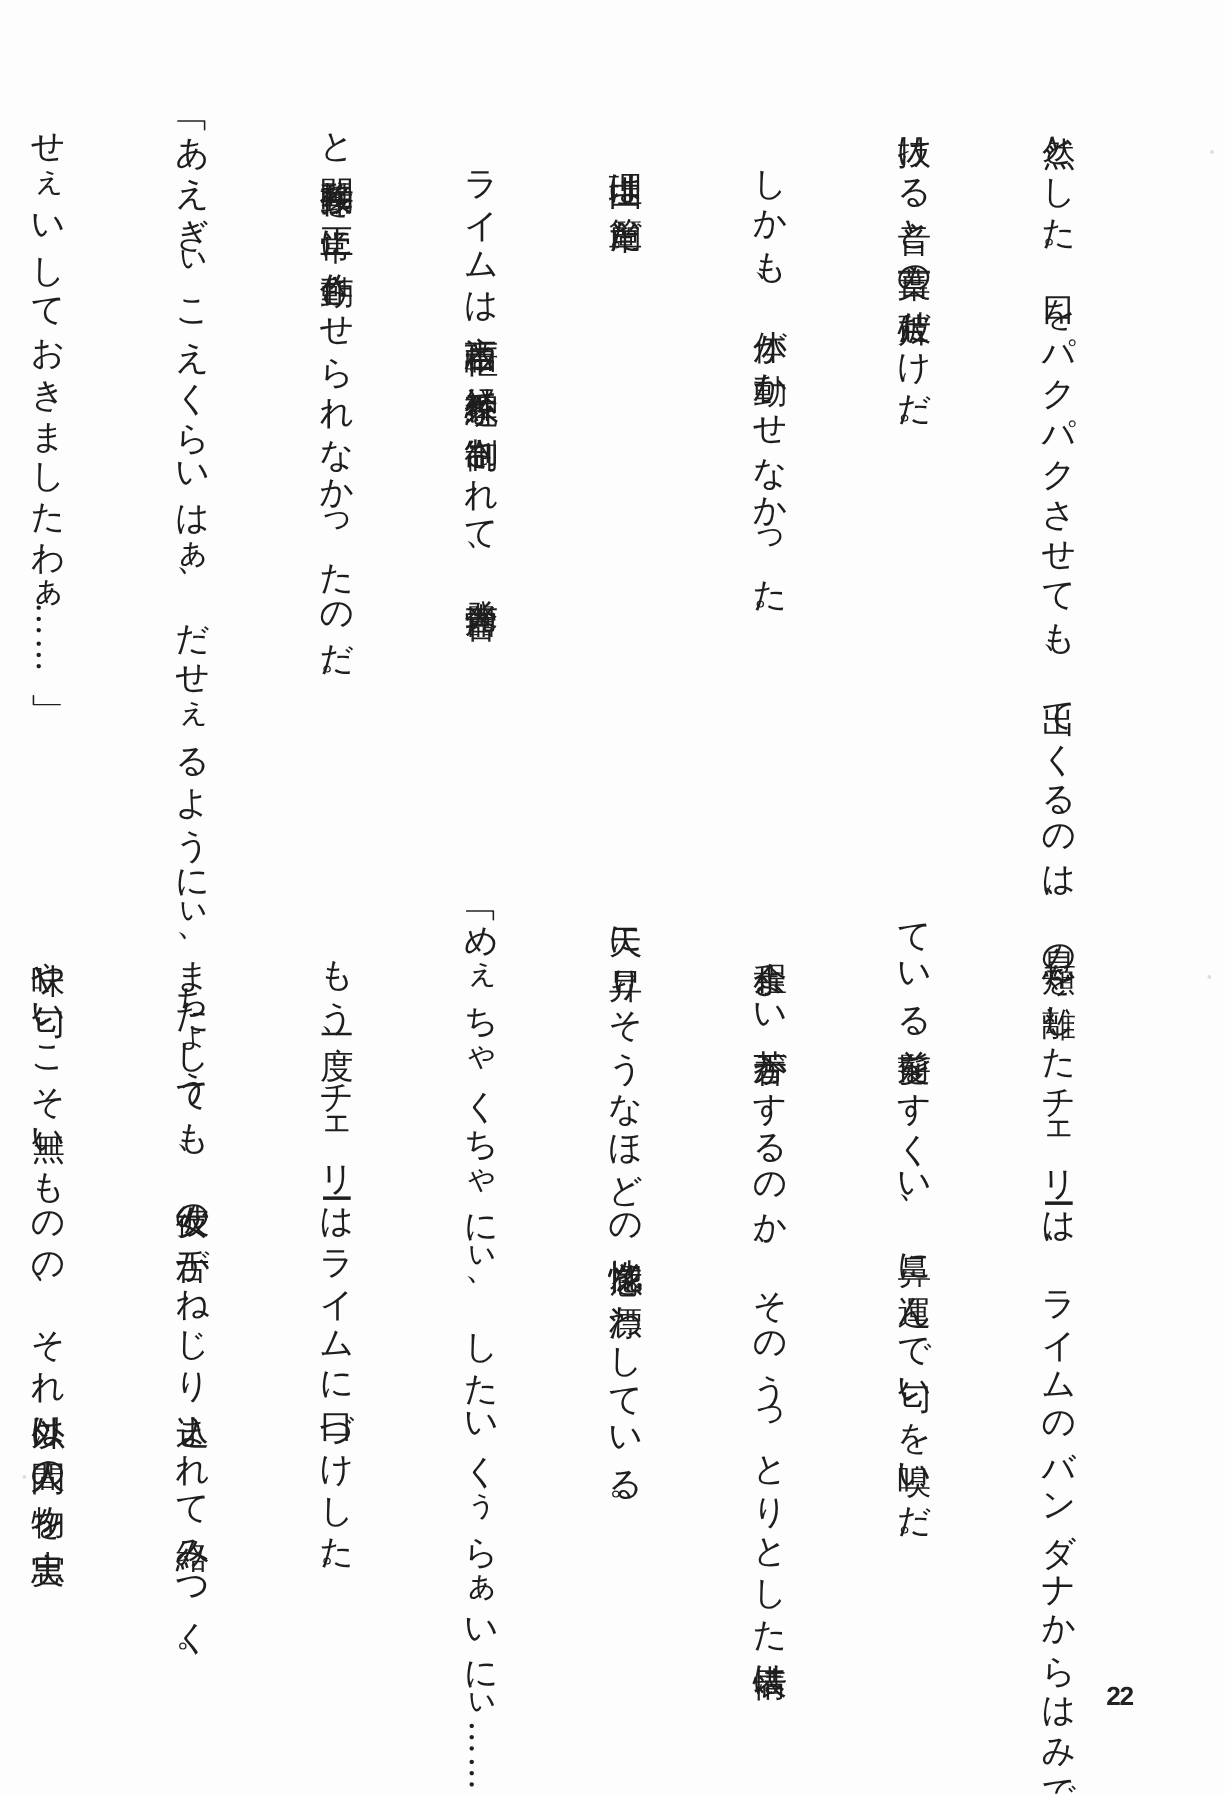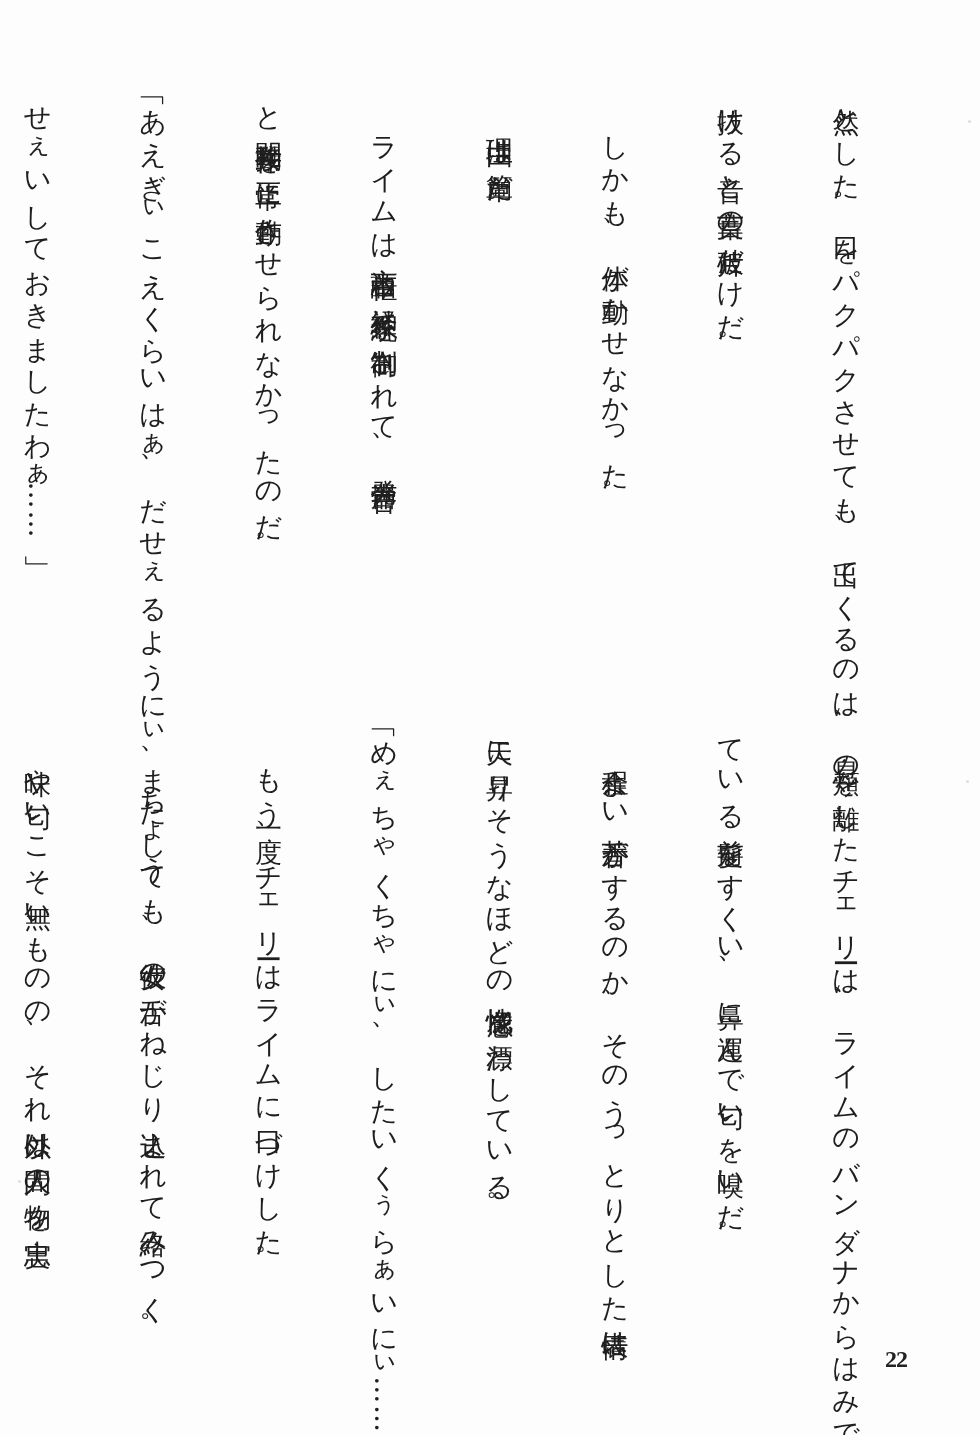--- a/index.html
+++ b/index.html
@@ -13,22 +13,22 @@
     line-height: 38.5px;
     letter-spacing: 1.9px;
     color: #1e1e1e;
     white-space: pre;
   }
   .block-top { right: 38px; top: 88px; height: 560px; }
   .block-bottom { right: 38px; top: 720px; height: 575px; }
   .line { display: block; }
   .page-number {
     position: absolute; left: 885px; top: 1346px;
-    font-family: Liberation Serif, serif; font-weight: bold;
-    font-size: 24px; color: #222; letter-spacing: -1px;
+    font-family: Liberation Sans, sans-serif; font-weight: bold;
+    font-size: 21px; color: #222; letter-spacing: -1px;
   }
   .spec { position:absolute; width:3px; height:3px; border-radius:50%; background:#ddd; }
 </style>
 </head>
 <body>
 
 <div class="page">
   <div class="block block-top">
     <span class="line">然とした。口をパクパクさせても、出てくるのは、息の</span>
     <span class="line">抜ける音と言葉の破片だけだ。</span>

